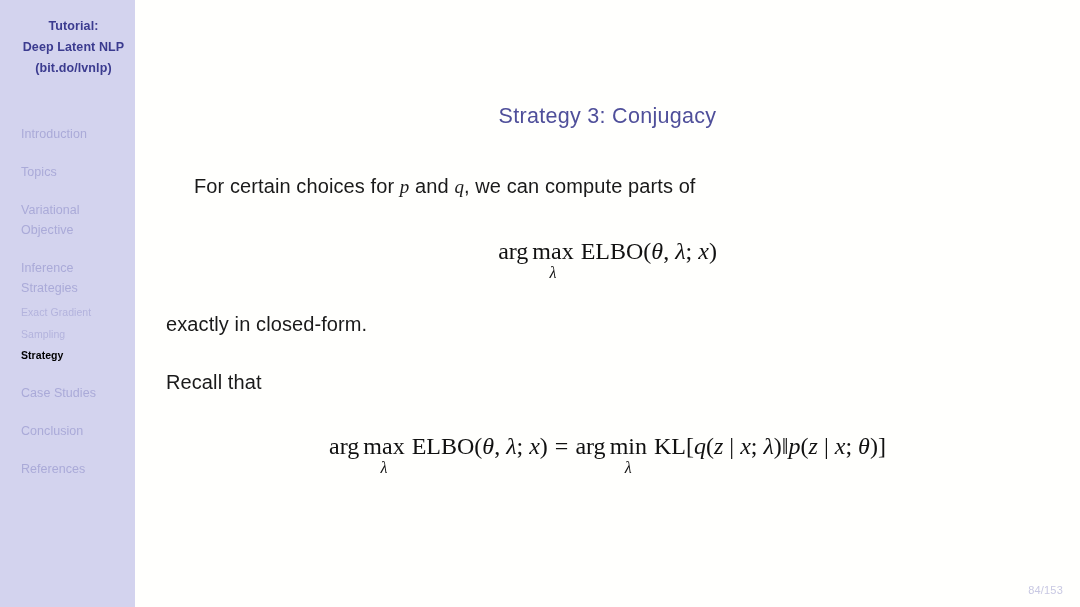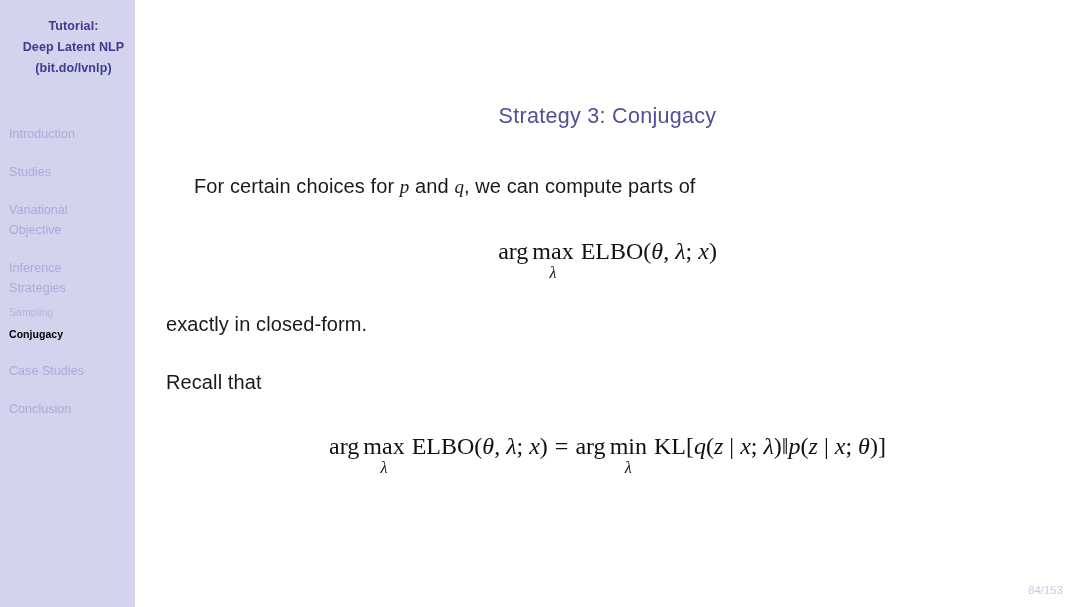--- a/index.html
+++ b/index.html
@@ -41,21 +41,21 @@
     font-size: 12.5px;
     line-height: 21px;
     letter-spacing: 0.1px;
     padding-left: 12px;
   }
   .sidebar-title div { white-space: nowrap; }
 
   .nav {
     position: absolute;
     top: 124px;
-    left: 0;
+    left: 12px;
     width: 135px;
   }
 
   .nav-section {
     color: #aaaad8;
     font-size: 12.5px;
     line-height: 20px;
     padding-left: 9px;
     margin-bottom: 18px;
     letter-spacing: 0.05px;
@@ -189,47 +189,51 @@
       <div>(bit.do/lvnlp)</div>
     </div>
 
     <div class="nav">
 
       <div class="nav-section">
         <span class="l2">Introduction</span>
       </div>
 
       <div class="nav-section">
-        <span class="l2">Studies</span>
+        <span class="l2">Topics</span>
       </div>
 
       <div class="nav-section">
         <span class="l2">Variational</span>
         <span class="l2">Objective</span>
       </div>
 
       <div class="nav-section">
         <span class="l2">Inference</span>
         <span class="l2">Strategies</span>
       </div>
 
       <div class="nav-sub-group">
+        <div class="nav-subitem">Exact Gradient</div>
         <div class="nav-subitem">Sampling</div>
-        <div class="nav-subitem active">Conjugacy</div>
+        <div class="nav-subitem active">Strategy</div>
       </div>
 
 
       <div class="nav-section">
         <span class="l2">Case Studies</span>
       </div>
 
       <div class="nav-section">
         <span class="l2">Conclusion</span>
       </div>
 
+      <div class="nav-section">
+        <span class="l2">References</span>
+      </div>
 
     </div>
   </div>
 
   <div class="main">
 
     <div class="slide-title">Strategy 3: Conjugacy</div>
 
     <div class="body-line line-1">
       <span>For certain choices for </span><span class="mathit">p</span><span> and </span><span class="mathit">q</span><span>, we can compute parts of</span>

